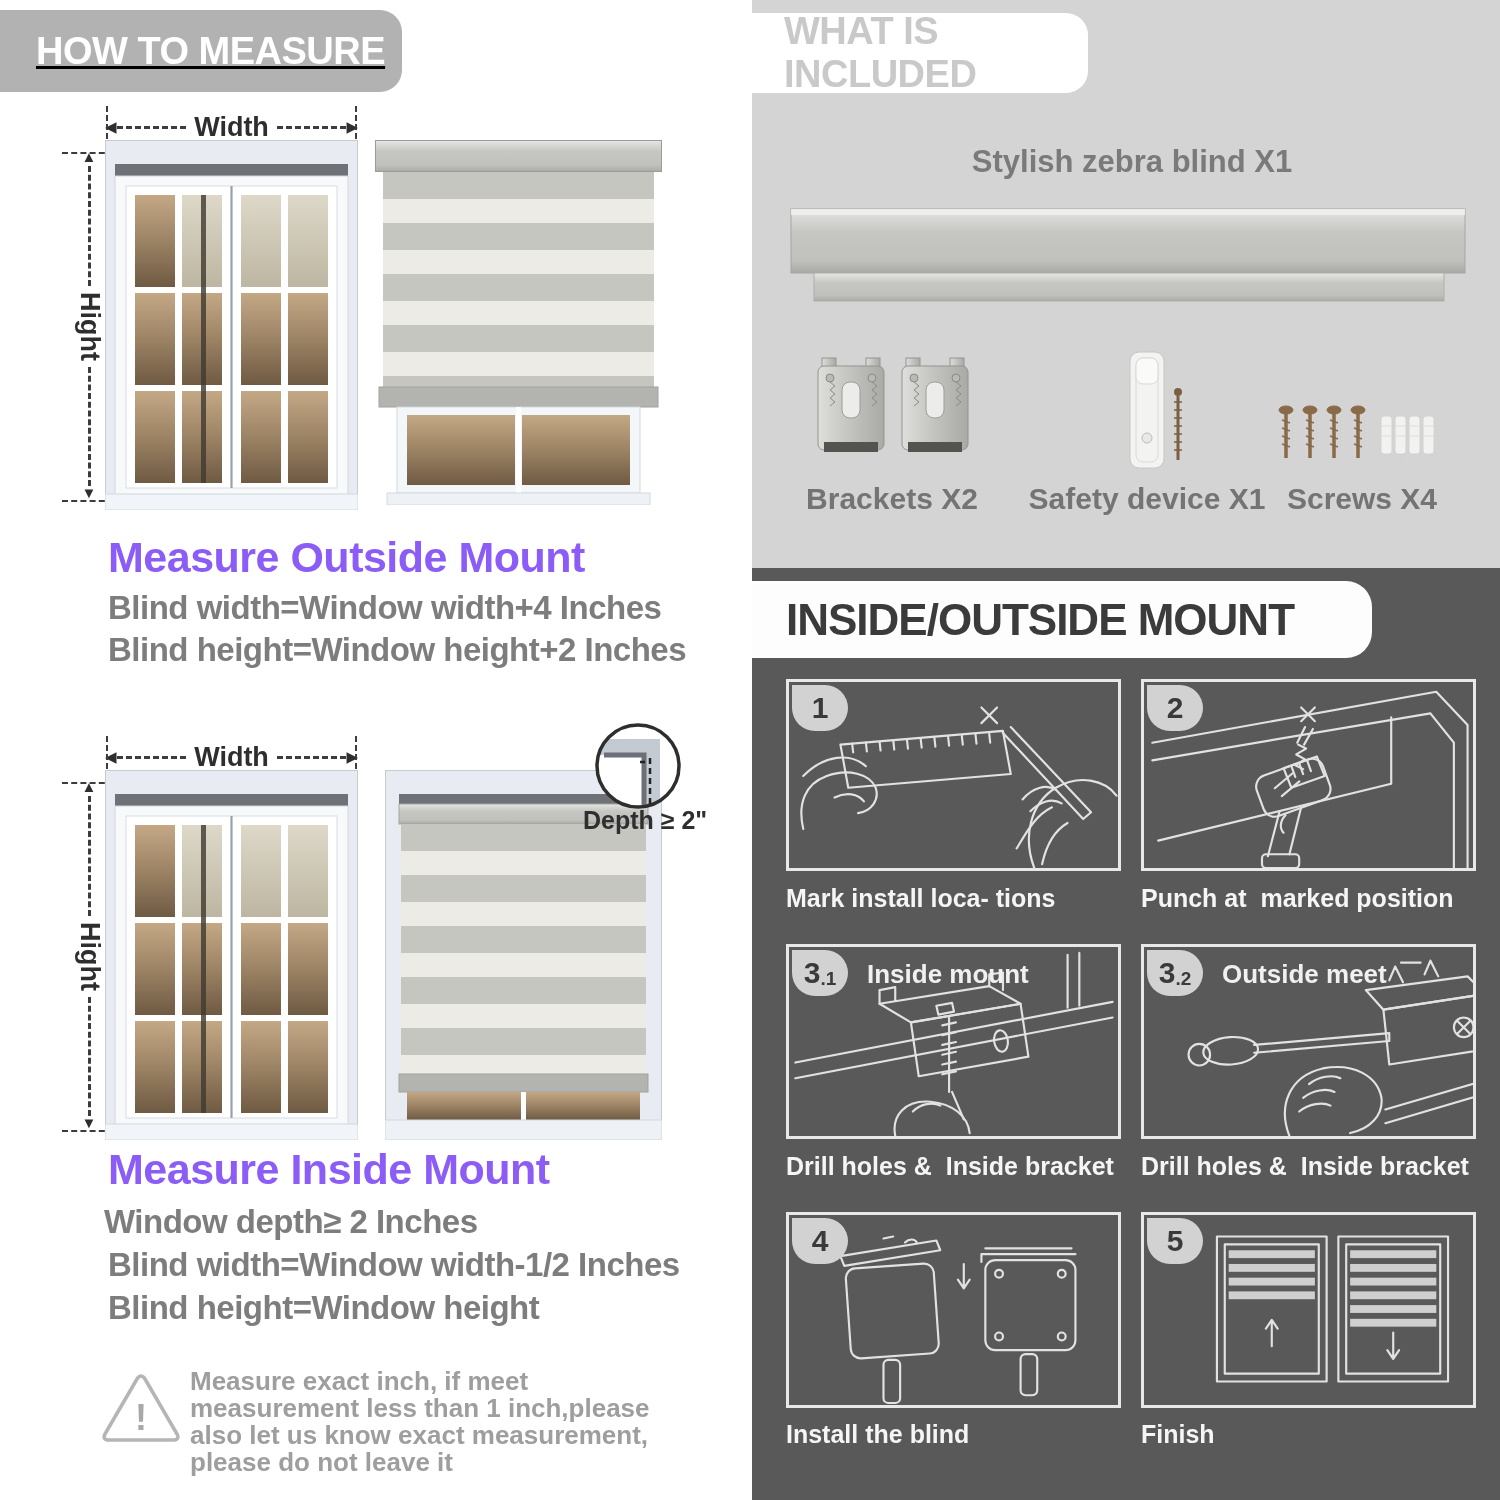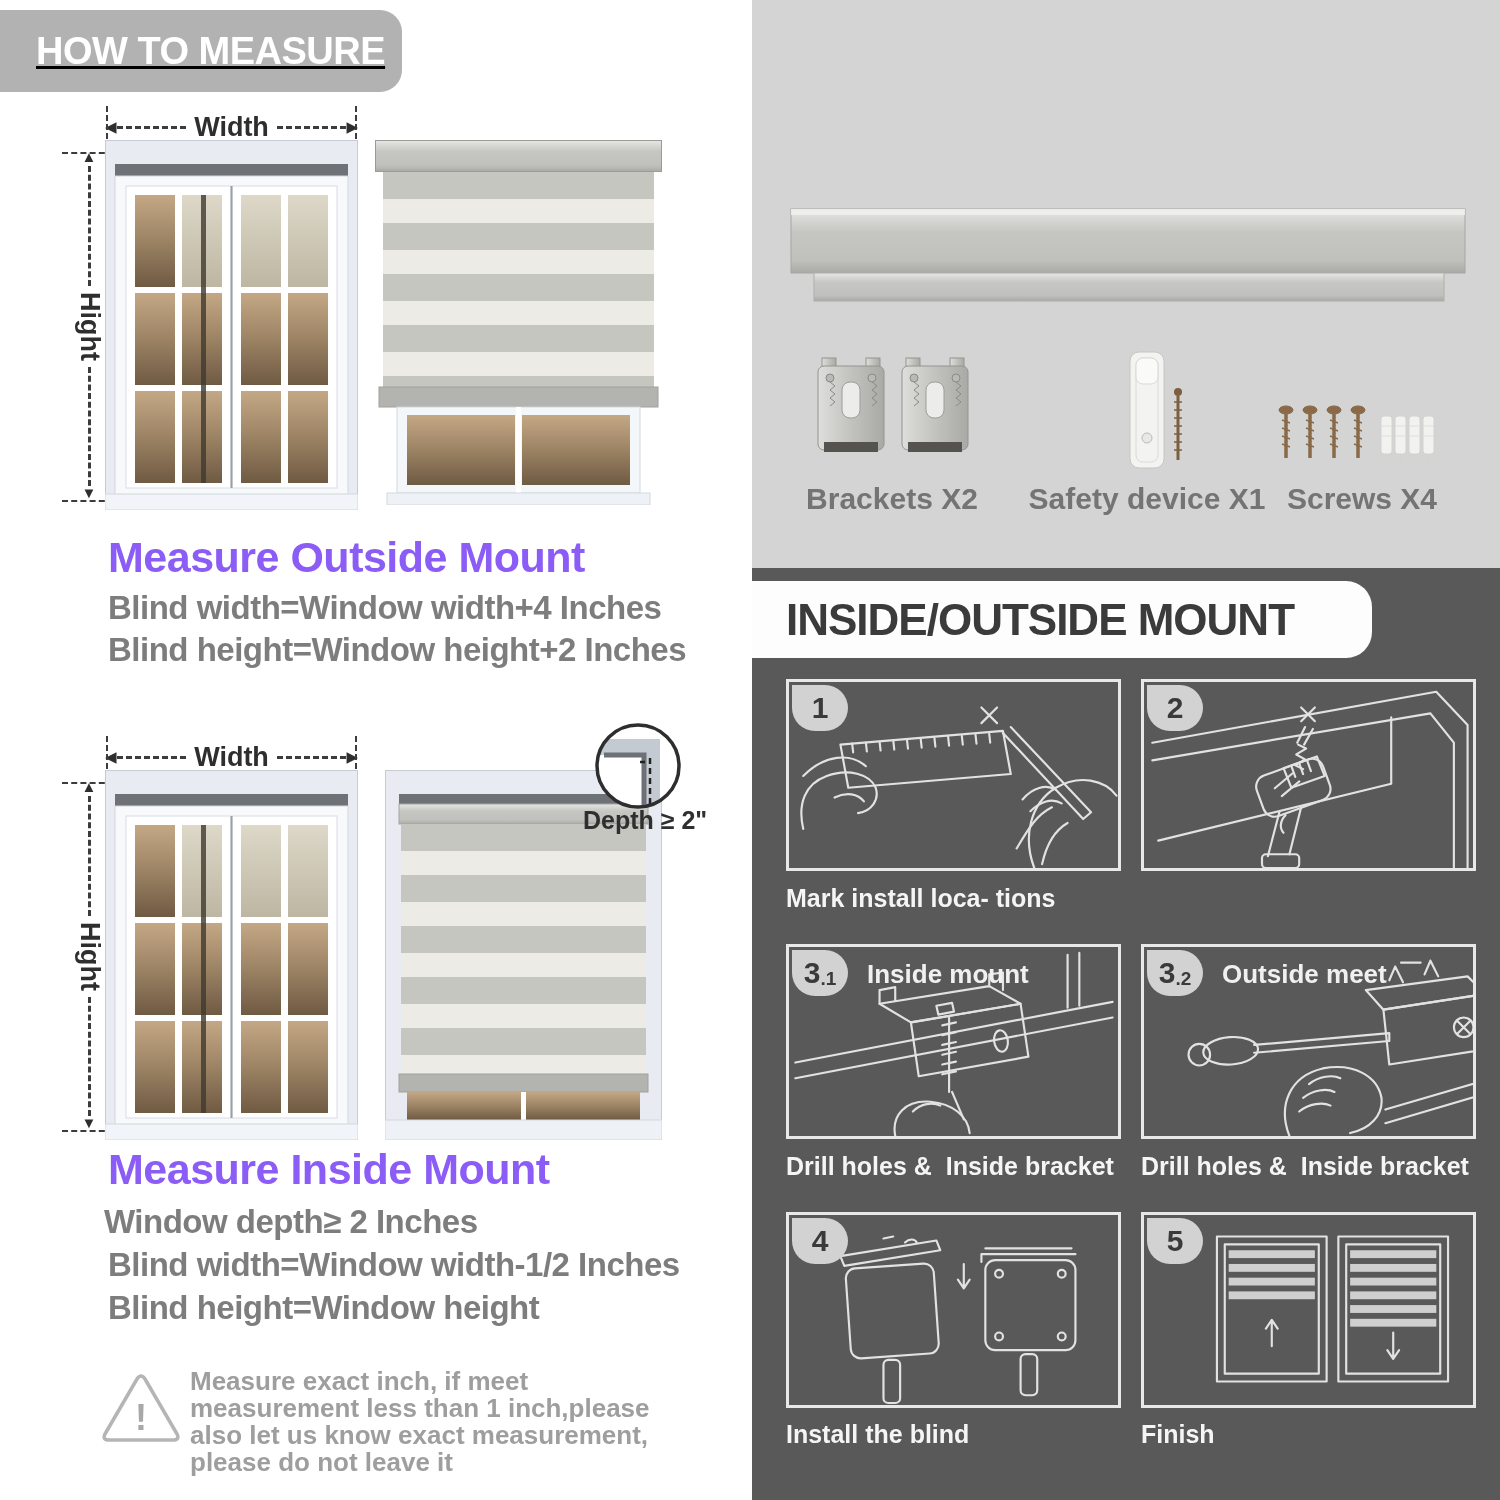--- a/index.html
+++ b/index.html
@@ -244,21 +244,25 @@
     <svg class="abs" style="left:100px;top:1372px;" width="82" height="72" viewBox="0 0 82 72">
       <path d="M37,7 Q41,1 45,7 L77,62 Q80,68 73,68 L9,68 Q2,68 5,62 Z" fill="none" stroke="#b5b5b5" stroke-width="3.5" stroke-linejoin="round"></path>
       <text x="41" y="58" text-anchor="middle" font-size="36" font-weight="bold" fill="#a8a8a8" font-family="Liberation Sans, sans-serif">!</text>
     </svg>
     <div class="abs warn-text" style="left:190px;top:1368px;">Measure exact inch, if meet measurement less than 1 inch,please also let us know exact measurement, please do not leave it</div>
 
   </section>
 
   <section class="abs sec-included">
 
-
+    <div class="hdr-white">
+      <span>WHAT IS INCLUDED</span>
+    </div>
+
+    <div class="blind-label">Stylish zebra blind X1</div>
 
     <svg class="abs" style="left:38px;top:207px;" width="678" height="98" viewBox="0 0 678 98">
       <rect x="1" y="2" width="674" height="64" fill="url(#gMetal)" stroke="#a6a6a2"></rect>
       <rect x="1" y="2" width="674" height="6" fill="#f0f0ee" opacity="0.85"></rect>
       <rect x="24" y="66" width="630" height="28" fill="url(#gMetal)" stroke="#aeaeaa"></rect>
     </svg>
 
     <svg class="abs" style="left:62px;top:356px;" width="158" height="108" viewBox="0 0 158 108">
       <g>
         <rect x="8" y="2" width="14" height="12" fill="url(#gMetalV)" stroke="#949490"></rect>
@@ -365,20 +369,21 @@
         <path d="M134,102 l22,-8 M138,112 l22,-8" transform="rotate(-20 152 108)"></path>
         <path d="M138,132 L126,178 M160,128 L148,176"></path>
         <path d="M144,136 C138,142 138,150 142,154"></path>
         <rect x="120" y="176" width="38" height="14" rx="4"></rect>
       </svg>
       <span class="badge">
         <span>2</span>
           <span class="sub"></span>
       </span>
     </div>
+    <div class="caption" style="left:389px;top:316px;">Punch at  marked position</div>
 
     <div class="panel" style="left:34px;top:376px;height:195px;">
       <svg class="art" width="329" height="189" viewBox="0 0 335 193">
         <path d="M6,118 L330,56 M6,134 L330,72 M284,8 L284,62 M296,6 L296,60"></path>
         <path d="M92,58 L204,40 L236,58 L124,77 Z"></path>
         <path d="M124,77 L236,58 L244,112 L132,132 Z"></path>
         <path d="M92,58 L92,44 L108,41 L108,55 M204,40 L204,28 L218,26 L218,44"></path>
         <path d="M150,60 l16,-3 l2,9 l-16,3 Z"></path>
         <ellipse cx="216" cy="96" rx="7" ry="11" transform="rotate(-8 216 96)"></ellipse>
         <path d="M163,72 L163,148 M166,148 L178,176"></path>

